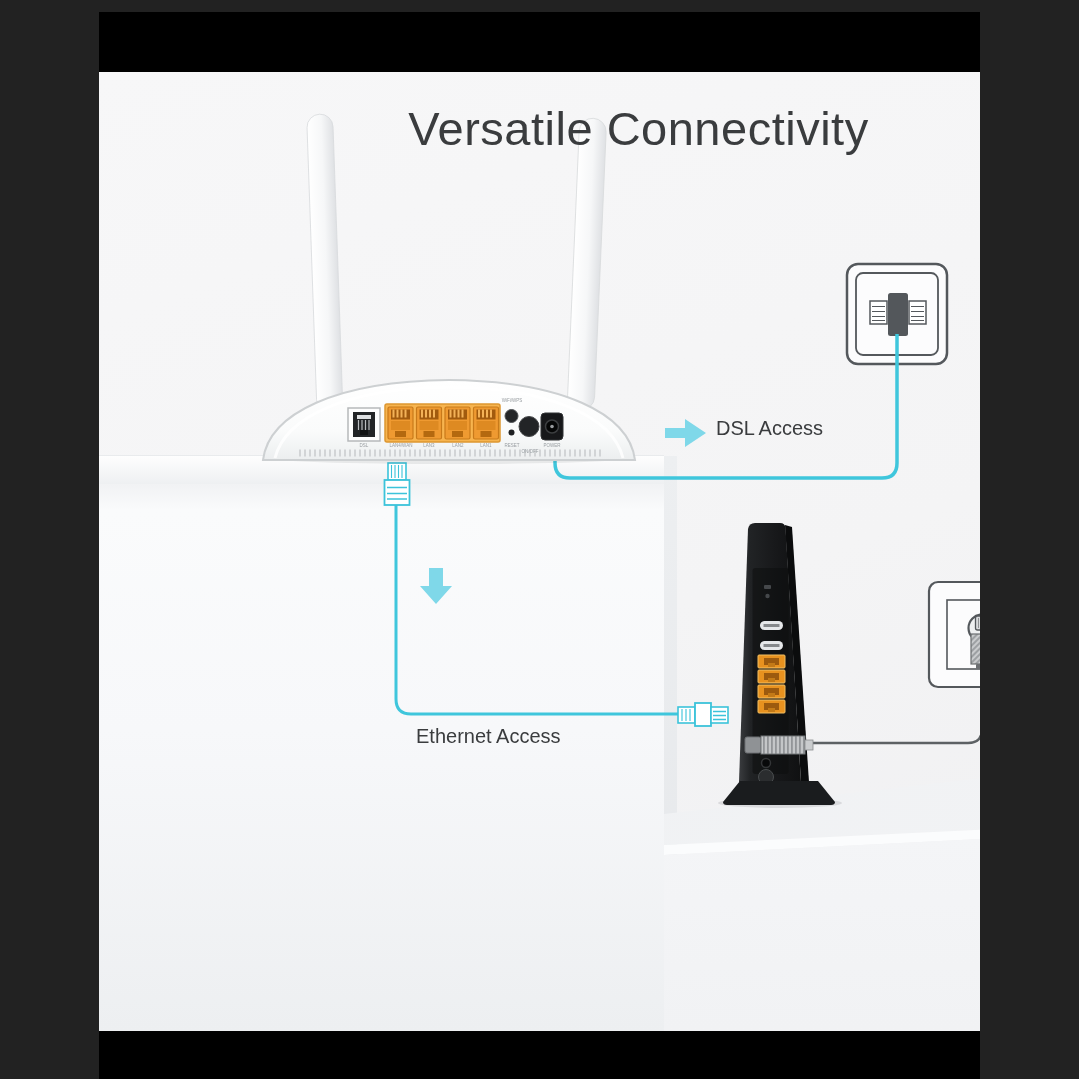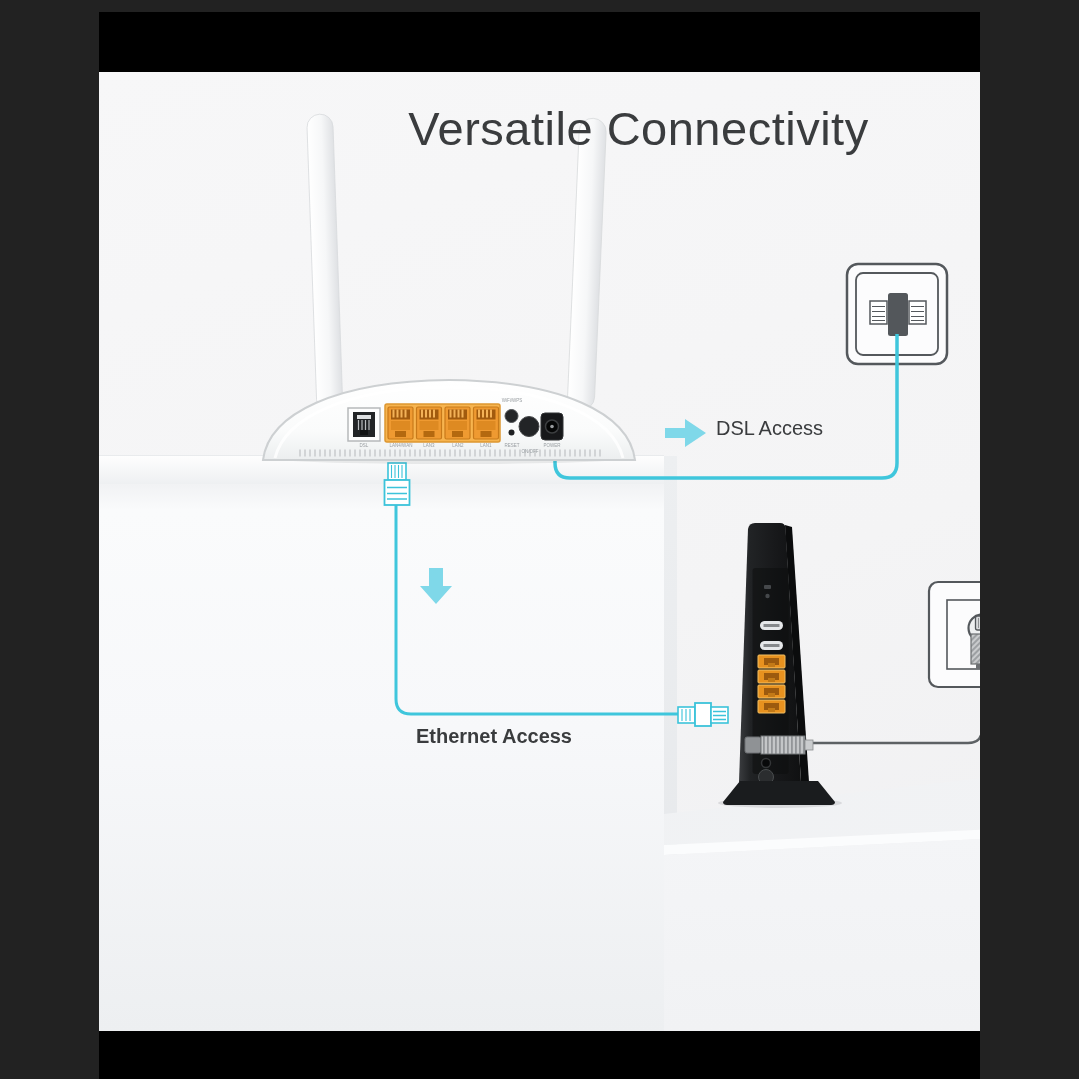--- a/index.html
+++ b/index.html
@@ -24,21 +24,21 @@
         clip-path:polygon(565px 802px,1079px 744px,1079px 808px,565px 833px);}
   .rt.lip{background:#fbfcfd;
         clip-path:polygon(565px 833px,1079px 808px,1079px 817px,565px 843px);}
   .rt.face{background:linear-gradient(180deg,#f5f6f8 760px,#f1f2f4 1019px);
         clip-path:polygon(565px 843px,1079px 817px,1079px 1019px,565px 1019px);}
   .scene{position:absolute;left:0;top:0;width:1079px;height:1079px;z-index:5;}
   .page-title{position:absolute;left:0;top:58px;width:1079px;text-align:center;
         font-size:47px;font-weight:400;color:#3a3c3e;letter-spacing:.5px;z-index:10;}
   .access-label{position:absolute;font-size:20px;color:#3a3c3e;z-index:10;white-space:nowrap;}
   .lbl-dsl{left:617px;top:405px;}
-  .lbl-eth{left:317px;top:713px;font-weight:bold;}
+  .lbl-eth{left:317px;top:713px;}
   .port-label{position:absolute;font-size:4.5px;color:#989da1;z-index:12;
         transform:translateX(-50%);white-space:nowrap;letter-spacing:0;}
 </style>
 </head>
 <body>
 
 <div class="stage">
 
   <div class="wall"></div>
   <div class="table-left-top"></div>

